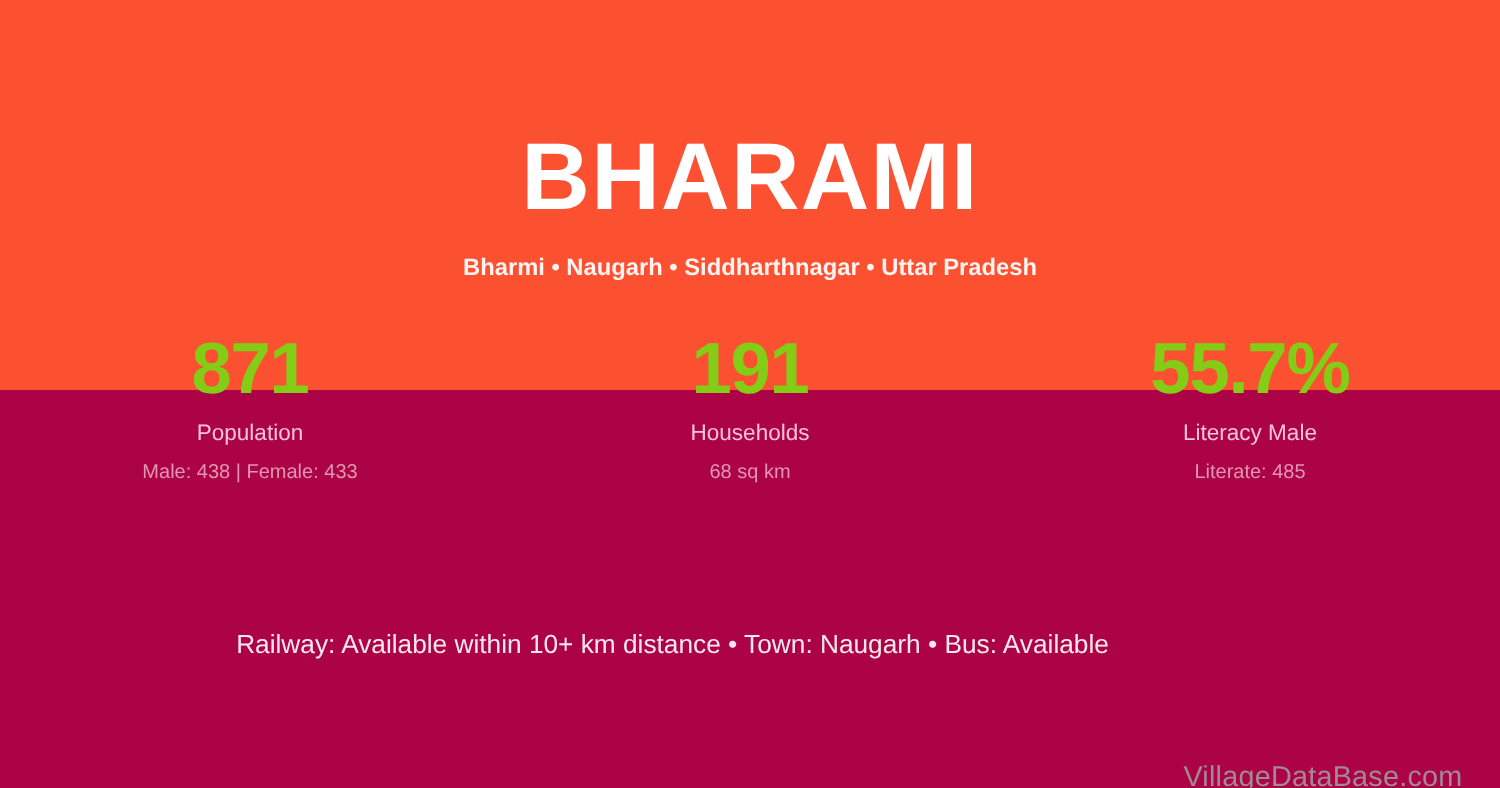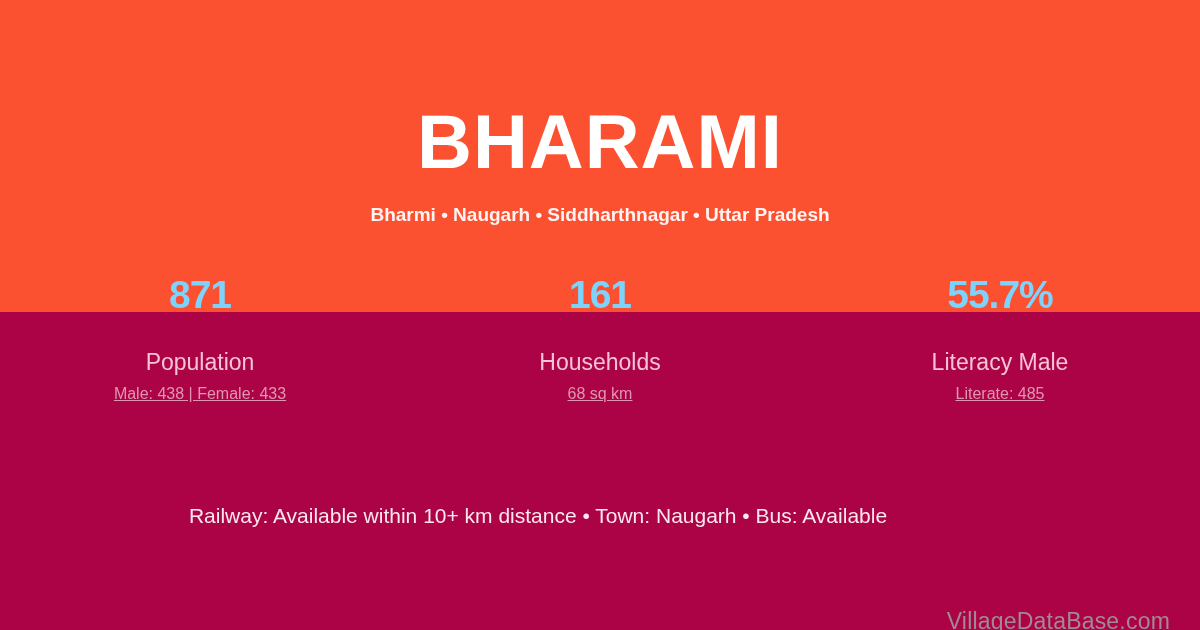--- a/index.html
+++ b/index.html
@@ -71,40 +71,39 @@
     top: 246px;
     width: 1200px;
     display: flex;
     flex-direction: row;
   }
   .stat-col {
     flex: 1 1 0;
     text-align: center;
   }
   .stat-value {
-    font-size: 39px;
+    font-size: 58px;
     line-height: 66px;
     font-weight: bold;
-    color: #7dd3fc;
+    color: #84cc16;
     letter-spacing: -1px;
   }
   .stat-label {
-    margin-top: 20px;
-    font-size: 23px;
+    margin-top: 4px;
+    font-size: 18px;
     line-height: 28px;
     font-weight: normal;
     color: #F7C3D6;
   }
   .stat-detail {
     margin-top: 8px;
     font-size: 16px;
     line-height: 20px;
     font-weight: normal;
     color: #E195B1;
-    text-decoration: underline;
   }
   .facilities {
     position: absolute;
     left: 0;
     top: 486px;
     width: 1076px;
     text-align: center;
     font-size: 21px;
     line-height: 28px;
     color: #FBE7EE;
@@ -136,21 +135,21 @@
 
     <div class="stats-row">
 
       <div class="stat-col">
         <div class="stat-value">871</div>
         <div class="stat-label">Population</div>
         <div class="stat-detail">Male: 438 | Female: 433</div>
       </div>
 
       <div class="stat-col">
-        <div class="stat-value">161</div>
+        <div class="stat-value">191</div>
         <div class="stat-label">Households</div>
         <div class="stat-detail">68 sq km</div>
       </div>
 
       <div class="stat-col">
         <div class="stat-value">55.7%</div>
         <div class="stat-label">Literacy Male</div>
         <div class="stat-detail">Literate: 485</div>
       </div>
 

